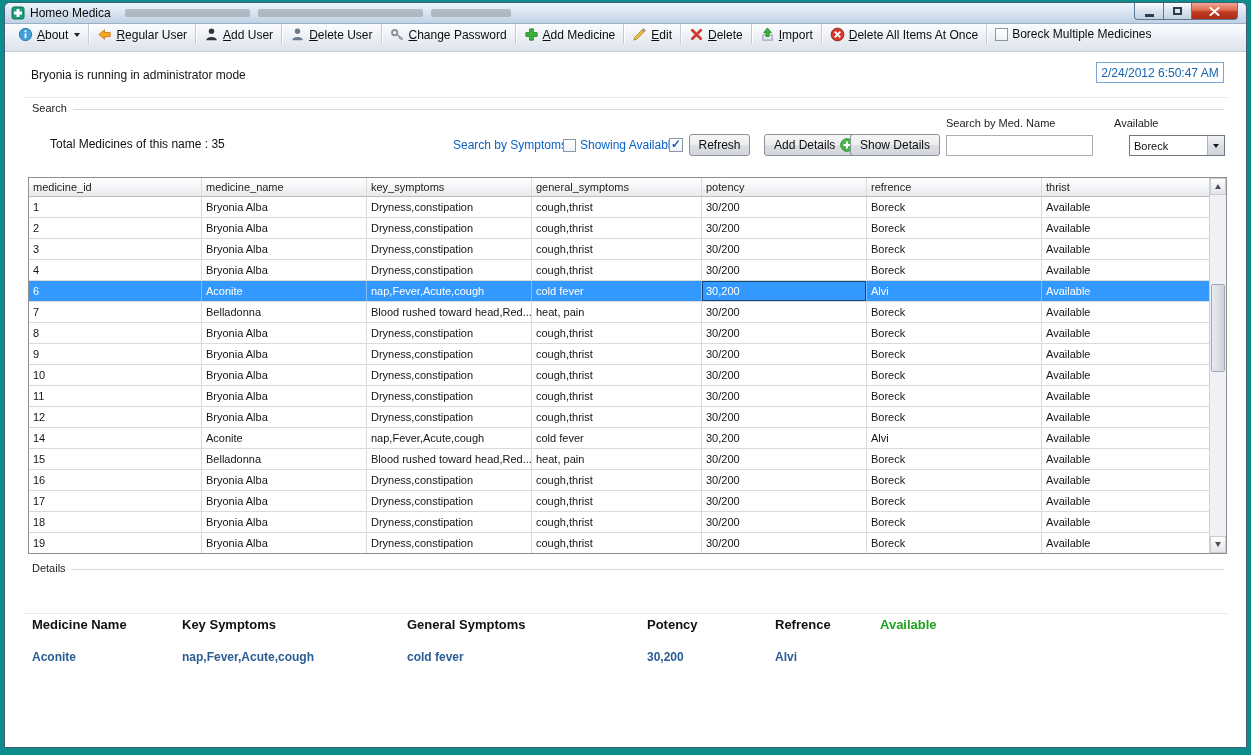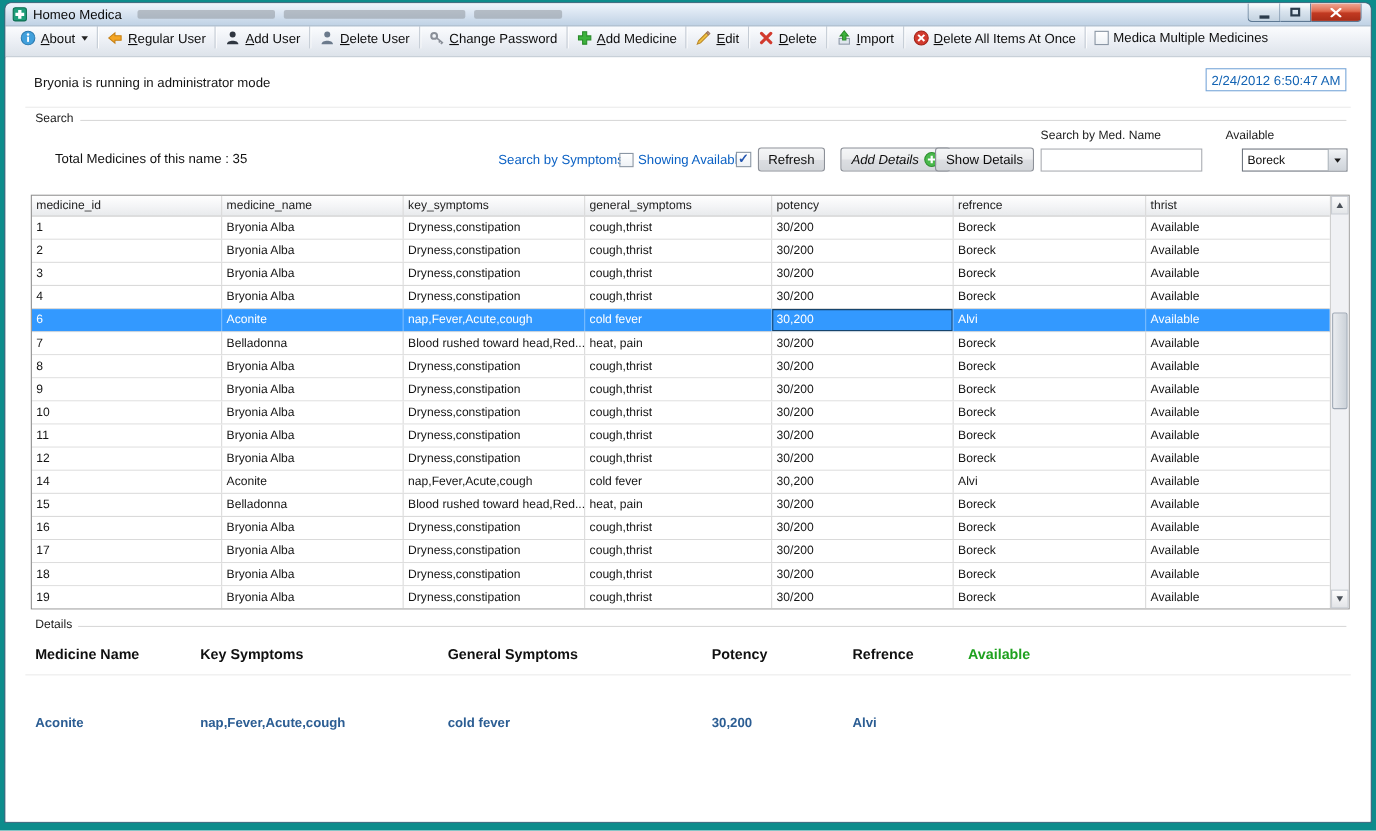--- a/index.html
+++ b/index.html
@@ -57,21 +57,21 @@
   .link { position:absolute; left:448px; top:85px; font-size:12px; color:#0b61c4; cursor:pointer; }
   .cb1 { position:absolute; left:558px; top:86px; }
   .showing-label { position:absolute; left:575px; top:85px; font-size:12px; color:#0b61c4; }
   .cb2 { position:absolute; left:664px; top:85px; width:14px; height:14px; }
 
   .btn { position:absolute; height:22px; font-size:12px; color:#0d0d0d; font-family:"Liberation Sans",sans-serif;
     background:linear-gradient(#f5f6f7,#ebecee 50%,#dcdee2 52%,#d3d6da);
     border:1px solid #8c9098; border-radius:3px; display:flex; align-items:center; justify-content:center;
     gap:5px; padding:0 9px; cursor:default; }
   .refresh { left:684px; top:81px; width:61px; }
-  .add-details { left:759px; top:81px;font-style:italic; }
+  .add-details { left:759px; top:81px; }
   .show-details { left:845px; top:81px; }
   .btn-icon svg { display:block; }
 
   .field-label { position:absolute; font-size:11px; color:#1c1c1c; }
   .med-label { left:941px; top:64px; }
   .ref-label { left:1109px; top:64px; }
   .med-input { position:absolute; left:941px; top:82px; width:147px; height:21px; border:1px solid #abadb3;
     font-size:12px; padding:0 4px; font-family:"Liberation Sans",sans-serif; background:#fff; }
   .combo { position:absolute; left:1124px; top:82px; width:96px; height:21px; border:1px solid #707780;
     background:#fff; display:flex; align-items:center; }
@@ -102,21 +102,21 @@
   .tri-up { width:0; height:0; border-left:3.5px solid transparent; border-right:3.5px solid transparent;
     border-bottom:5px solid #4a5058; }
   .tri-down { width:0; height:0; border-left:3.5px solid transparent; border-right:3.5px solid transparent;
     border-top:5px solid #4a5058; }
   .vthumb { position:absolute; left:1px; right:1px; top:106px; height:88px;
     background:linear-gradient(90deg,#e9ecf0,#ccd2d9); border:1px solid #9ea8b4; border-radius:2px; }
 
   
   .details-caption { left:27px; top:509px; }
   .details-line { top:516px; left:66px; right:22px; background:#d9d9d9; }
-  .details-headers { position:absolute; left:27px; top:534px; display:flex; font-weight:bold; font-size:13px; color:#101010; }
+  .details-headers { position:absolute; left:27px; top:564px; display:flex; font-weight:bold; font-size:13px; color:#101010; }
   .details-underline { top:560px; left:18px; right:18px; background:#ececec; }
   .details-values { position:absolute; left:27px; top:597px; display:flex; font-weight:bold; font-size:12px; color:#2b5d93; }
   .dcol { flex-shrink:0; white-space:nowrap; }
   .available { color:#1ea11e; }
 
   u { text-decoration:underline; }
 </style>
 </head>
 <body>
 
@@ -243,21 +243,21 @@
           <svg viewBox="0 0 16 16">
             <circle cx="8" cy="8" r="6.8" fill="#d23a2e" stroke="#a02418"></circle>
             <path d="M5 5 L11 11 M11 5 L5 11" stroke="#fff" stroke-width="2"></path>
           </svg>
         </span>
         <span><u>D</u>elete All Items At Once</span>
       </div>
       <div class="tsep"></div>
       <div class="titem">
         <span class="cb"></span>
-        <span>Medica Multiple Medicines</span>
+        <span>Boreck Multiple Medicines</span>
       </div>
     </div>
 
   <div class="content">
     <div class="status-msg">Bryonia is running in administrator mode</div>
     <div class="datetime">2/24/2012 6:50:47 AM</div>
     <div class="hline l1"></div>
 
     <div class="group-caption search-caption">Search</div>
     <div class="hline search-line"></div>

